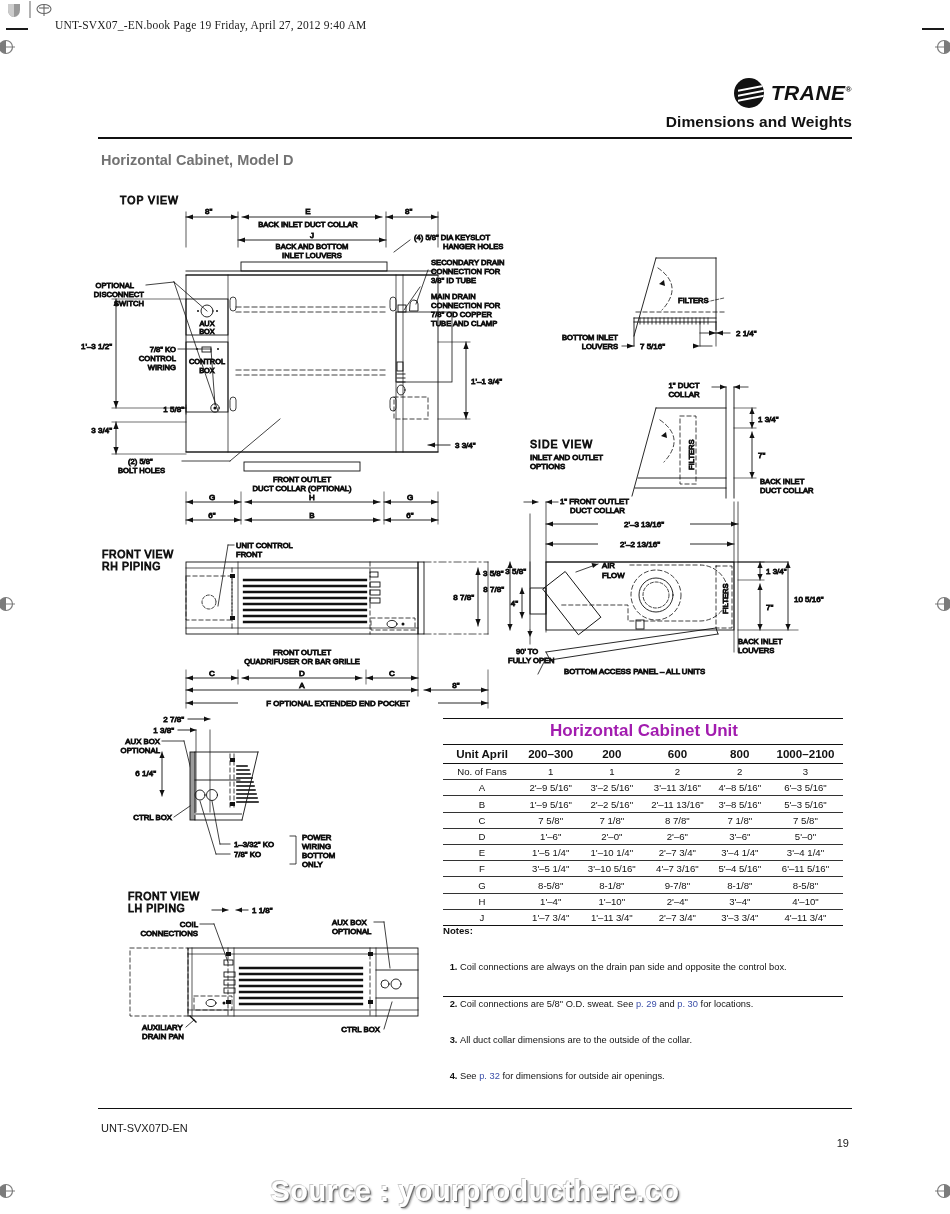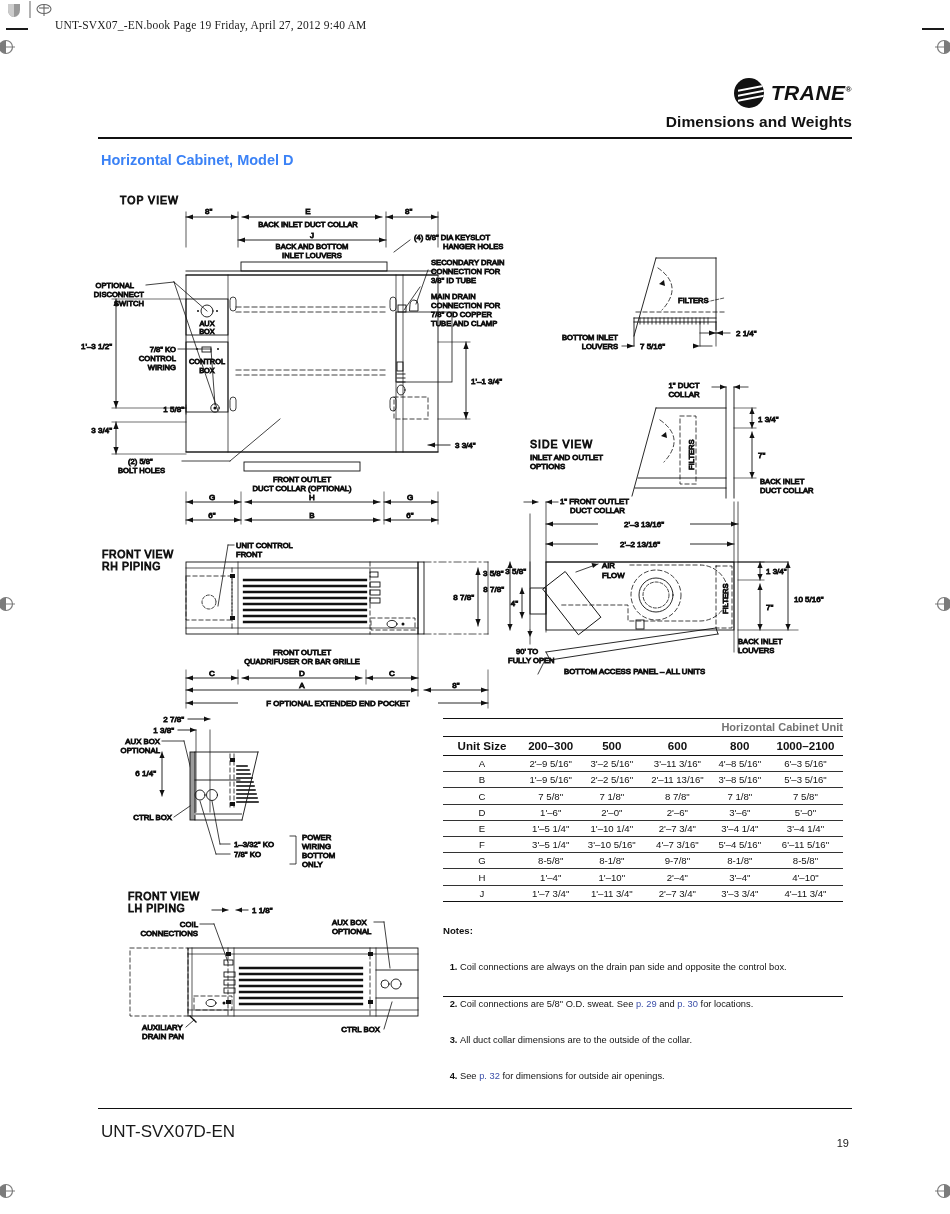--- a/index.html
+++ b/index.html
@@ -92,32 +92,32 @@
     position:absolute;
     left: 98px; right: 98px; top: 137px;
     height: 2.4px; background:#111;
   }
 
   .page-heading {
     position:absolute;
     left: 101px; top: 152px;
     font-size: 14.5px;
     font-weight: bold;
-    color:#3b82f6;
+    color:#737373;
   }
 
   
   .footer-rule {
     position:absolute;
     left: 98px; right: 98px; top: 1108px;
     height: 1px; background:#111;
   }
   .footer-left {
     position:absolute; left:101px; top:1122px;
-    font-size:17px; color:#1a1a1a;
+    font-size:11px; color:#1a1a1a;
   }
   .footer-right {
     position:absolute; right:101px; top:1122px;
     font-size:11px; color:#1a1a1a;margin-top:15px;
   }
 
   .watermark {
     position:absolute;
     left:0; right:0; top:1175px;
     text-align:center;
@@ -143,25 +143,25 @@
   .spec-table {
     position:absolute;
     left: 443px; top: 718px;
     width: 400px;
     border-collapse: collapse;
     font-size: 9.6px;
     color:#111;
   }
   .spec-table caption {
     caption-side: top;
-    text-align:right;
-    font-size: 11px;
+    text-align:center;
+    font-size: 17px;
     font-weight: bold;
     padding: 2px 0 3px 2px;
-    color:#737373;
+    color:#a21caf;
     border-top: 1.6px solid #111;
     border-bottom: 1.4px solid #111;
   }
   .spec-table th, .spec-table td {
     border-bottom: .8px solid #333;
     padding: 2.1px 2px;
     text-align:center;
     white-space: nowrap;
   }
   .spec-table thead th {
@@ -874,29 +874,37 @@
       <text x="280" y="150" font-size="7.8" text-anchor="end">CTRL  BOX</text>
       <line x1="284" y1="147" x2="292" y2="120" stroke-width="0.8"></line>
     </g>
   </svg>
   </div>
 
   <table class="spec-table">
     <caption>Horizontal Cabinet Unit</caption>
     <thead>
       <tr>
-        <th class="col-label">Unit Size</th>
+        <th class="col-label">Unit April</th>
         <th>200–300</th>
-        <th>500</th>
+        <th>200</th>
         <th>600</th>
         <th>800</th>
         <th>1000–2100</th>
       </tr>
     </thead>
     <tbody id="spec-body">
+        <tr>
+          <td>No. of Fans</td>
+          <td>1</td>
+          <td>1</td>
+          <td>2</td>
+          <td>2</td>
+          <td>3</td>
+        </tr>
         <tr>
           <td>A</td>
           <td>2'–9 5/16"</td>
           <td>3'–2 5/16"</td>
           <td>3'–11 3/16"</td>
           <td>4'–8 5/16"</td>
           <td>6'–3 5/16"</td>
         </tr>
         <tr>
           <td>B</td>
@@ -972,14 +980,15 @@
         <li>Coil connections are 5/8" O.D. sweat. See <span class="xref">p. 29</span> and <span class="xref">p. 30</span> for locations.</li>
         <li>All duct collar dimensions are to the outside of the collar.</li>
         <li>See <span class="xref">p. 32</span> for dimensions for outside air openings.</li>
       </ol>
   </div>
   <div class="notes-rule"></div>
 
   <div class="footer-rule"></div>
   <div class="footer-left">UNT-SVX07D-EN</div>
   <div class="footer-right">19</div>
+  <div class="watermark">Source : yourproducthere.co</div>
 
 </div>
 
 </body></html>

